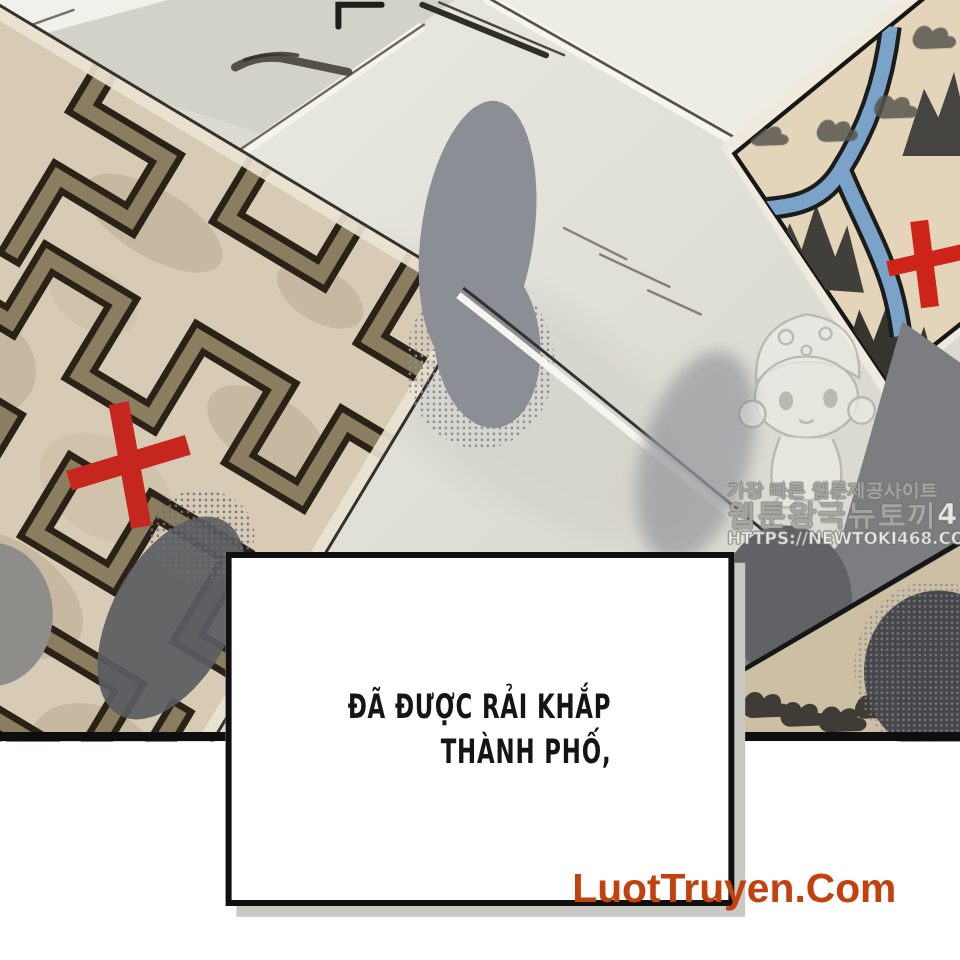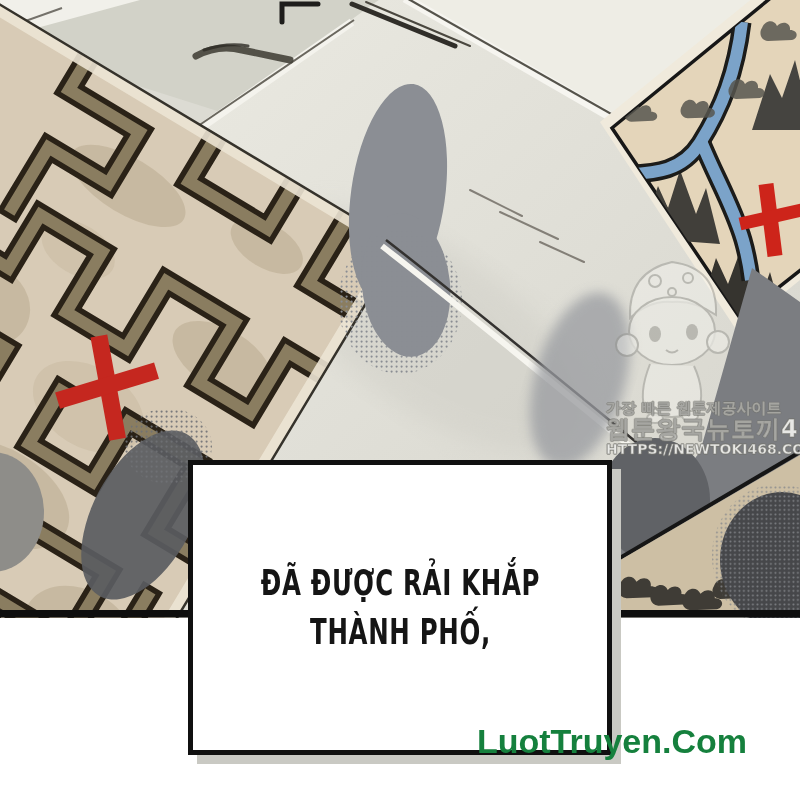--- a/index.html
+++ b/index.html
@@ -3,36 +3,36 @@
 <meta charset="utf-8">
 <style>
   html,body{margin:0;padding:0;background:#ffffff;}
   .page{position:relative;width:800px;height:800px;background:#ffffff;overflow:hidden;
         font-family:"Liberation Sans",sans-serif;}
   .panel{position:absolute;left:0;top:0;width:800px;height:618px;overflow:hidden;z-index:1;}
   .panel svg{display:block;}
   .caption-box{position:absolute;left:188px;top:460px;width:424px;height:295px;box-sizing:border-box;
         background:#ffffff;border:5px solid #101010;box-shadow:9px 9px 0 #c9c9c3;z-index:5;
         display:flex;align-items:center;justify-content:center;}
-  .caption-text{text-align:center;font-family:"DejaVu Sans",sans-serif;font-weight:bold;
-        color:#151515;font-size:36px;line-height:1.35;}
+  .caption-text{text-align:right;font-family:"DejaVu Sans",sans-serif;font-weight:bold;
+        color:#151515;font-size:28px;line-height:1.35;}
   .caption-text .ln{display:block;transform:scaleX(0.68);transform-origin:50% 50%;
         white-space:nowrap;letter-spacing:1px;}
   .site-wm{position:absolute;left:606px;top:401px;z-index:7;white-space:nowrap;line-height:1.06;
         font-family:"DejaVu Sans",sans-serif;font-weight:bold;color:rgba(252,252,249,0.85);
         -webkit-text-stroke:0.8px rgba(110,110,104,0.55);
         text-shadow:1px 0 0 rgba(120,120,114,.4),-1px 0 0 rgba(120,120,114,.4),
                     0 1px 0 rgba(120,120,114,.4),0 -1px 0 rgba(120,120,114,.4);}
   .site-wm .l1{font-size:15px;}
   .site-wm .l2{font-size:24px;letter-spacing:1px;}
   .site-wm .l3{font-size:14px;}
   .promo{position:absolute;right:3px;top:721px;z-index:8;text-align:right;white-space:nowrap;
         font-family:"Liberation Sans",sans-serif;font-weight:bold;}
   .promo .tag{font-size:23px;color:#9c9c9c;letter-spacing:0.5px;}
-  .promo .site{font-size:34px;color:#15803d;padding-right:50px;margin-top:1px;}
+  .promo .site{font-size:34px;color:#c2410c;padding-right:50px;margin-top:1px;}
 </style>
 </head>
 <body>
 
 <div class="page">
 
   <div class="panel">
     <svg width="800" height="618" viewBox="0 0 800 618">
       <defs>
         <linearGradient id="floorg" x1="0" y1="0" x2="1" y2="1">

